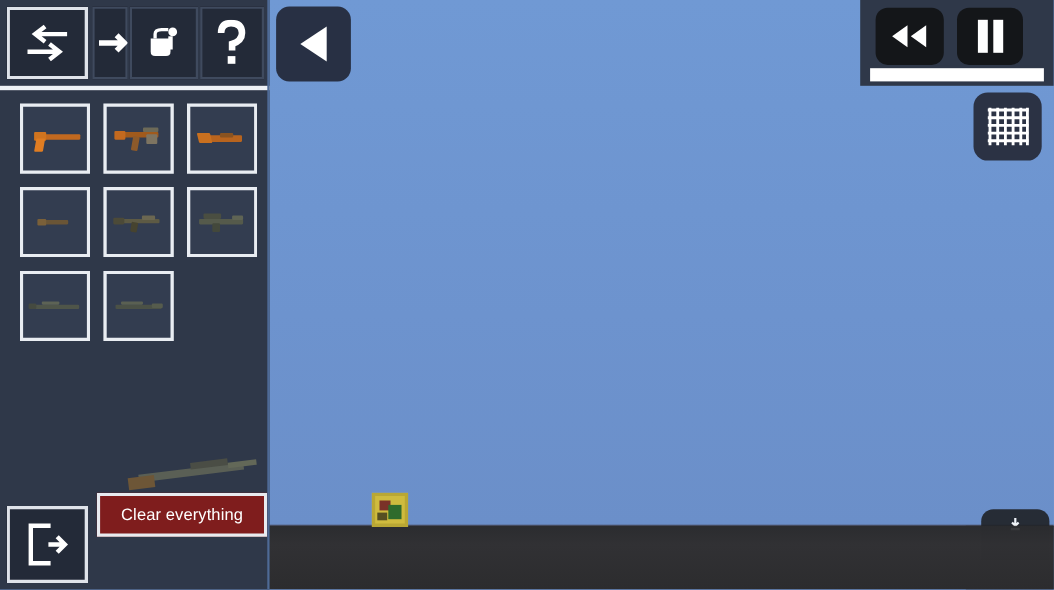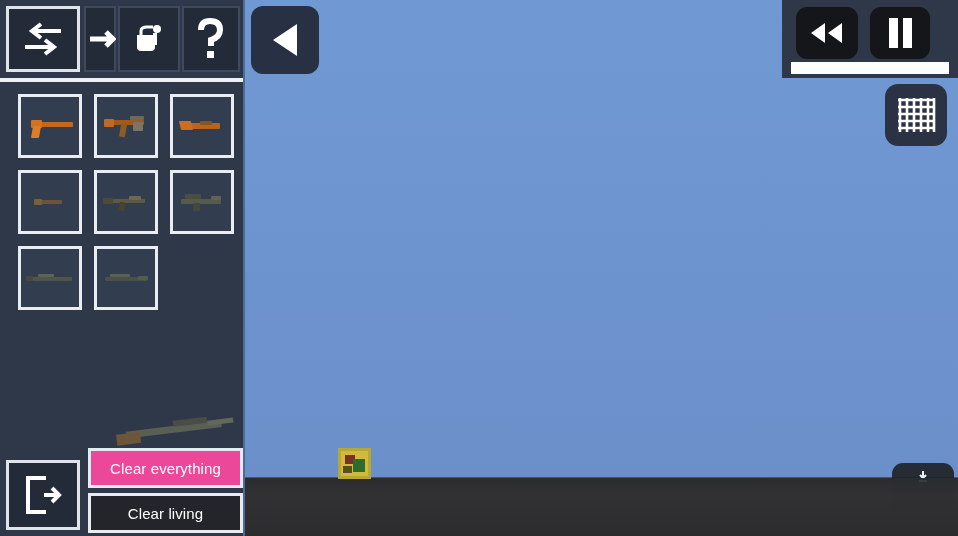--- a/index.html
+++ b/index.html
@@ -88,21 +88,21 @@
   
   .exit-btn {
     position:absolute; left:6px; top:460px; width:74px; height:70px;
     background:#232a38; box-shadow: inset 0 0 0 3px #dfe3ea;
     display:flex; align-items:center; justify-content:center;
   }
 
   
   .clear-stack { position:absolute; left:88px; top:448px; width:155px; }
   .btn-clear {
-    height:40px; background:#ec4899;
+    height:40px; background:#7f1d1d;
     display:flex; align-items:center; justify-content:center;
     color:#fff; font-size:15px; letter-spacing:.1px;
     box-shadow: inset 0 0 0 3px #e8ebf0;
   }
   .btn-clear.dark { background:#23252b; margin-top:5px; }
 
   
   .back-btn {
     position:absolute; left:251px; top:6px; width:68px; height:68px;
     background:#283044; border-radius:12px;
@@ -297,23 +297,20 @@
           <path d="M24 4 H6 V38 H24" stroke="#fff" stroke-width="4" fill="none"></path>
           <path d="M22 21 H36 M30 14 L37 21 L30 28" stroke="#fff" stroke-width="4" fill="none"></path>
         </svg>
       </span>
     </div>
 
     <div class="clear-stack">
       <div class="btn-clear">
         <span>Clear everything</span>
       </div>
-      <div class="btn-clear dark">
-        <span>Clear living</span>
-      </div>
     </div>
 
     <div class="panel-edge"></div>
   </div>
 
   <div class="back-btn">
     <span class="ico">
       <svg width="34" height="38" viewBox="0 0 34 38">
         <path d="M29 3 L29 35 L5 19 Z" fill="#fff"></path>
       </svg>

